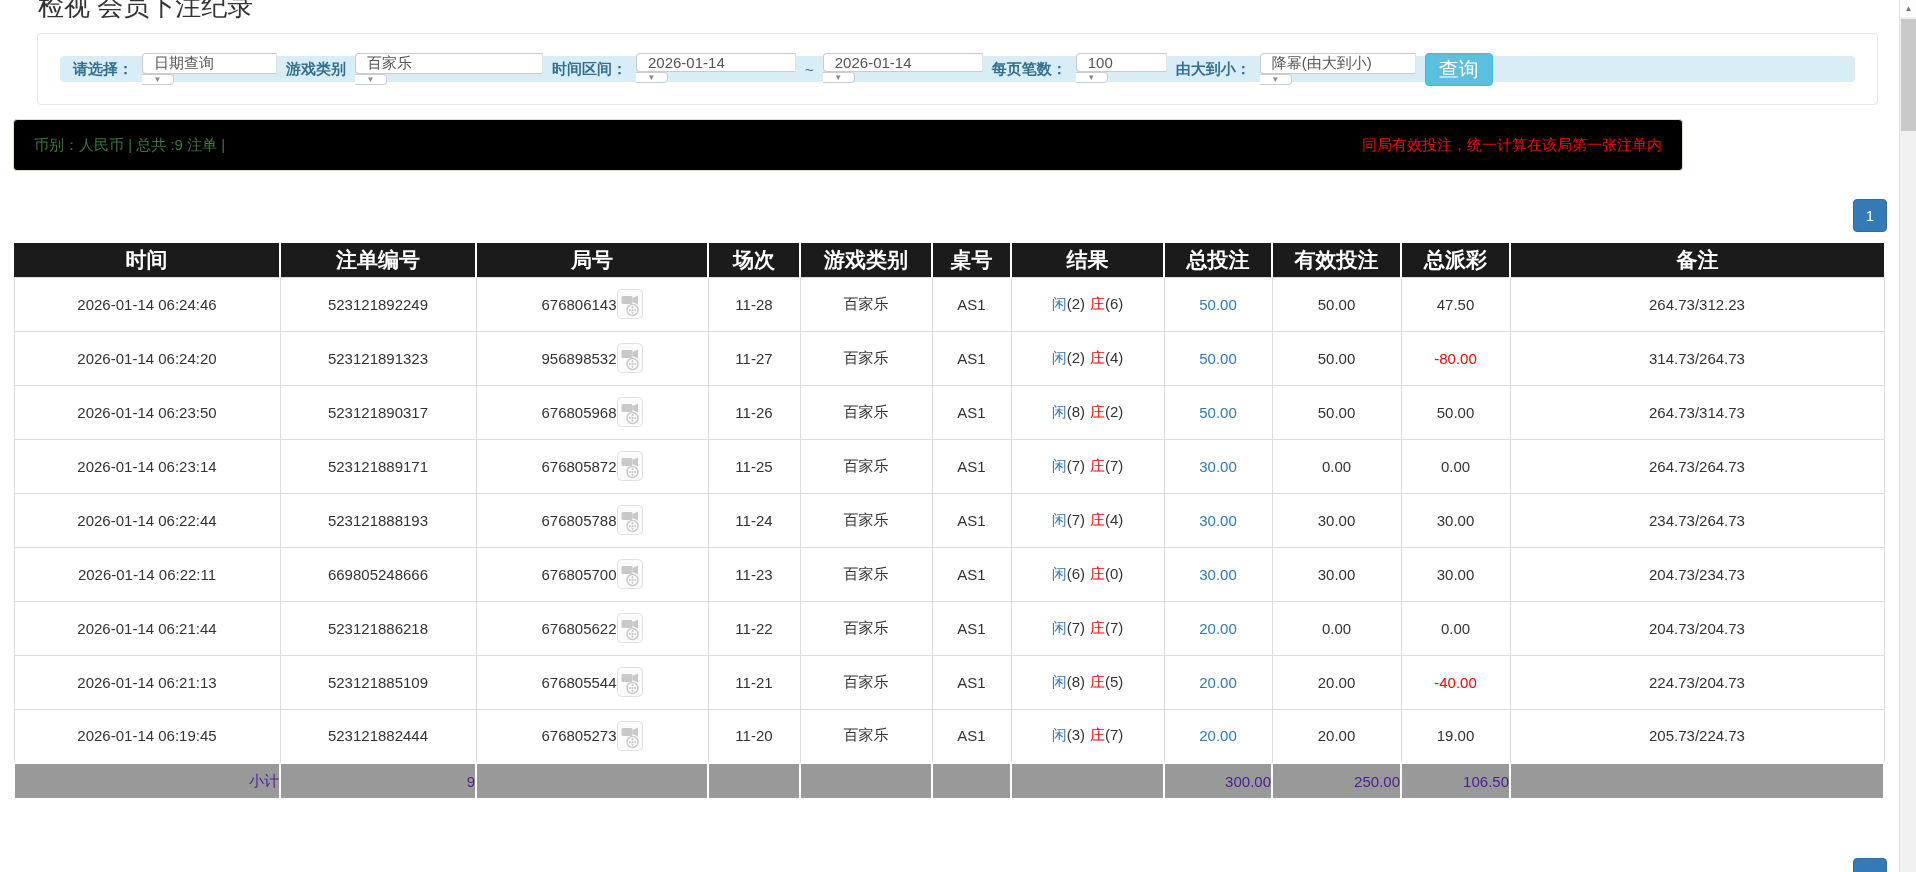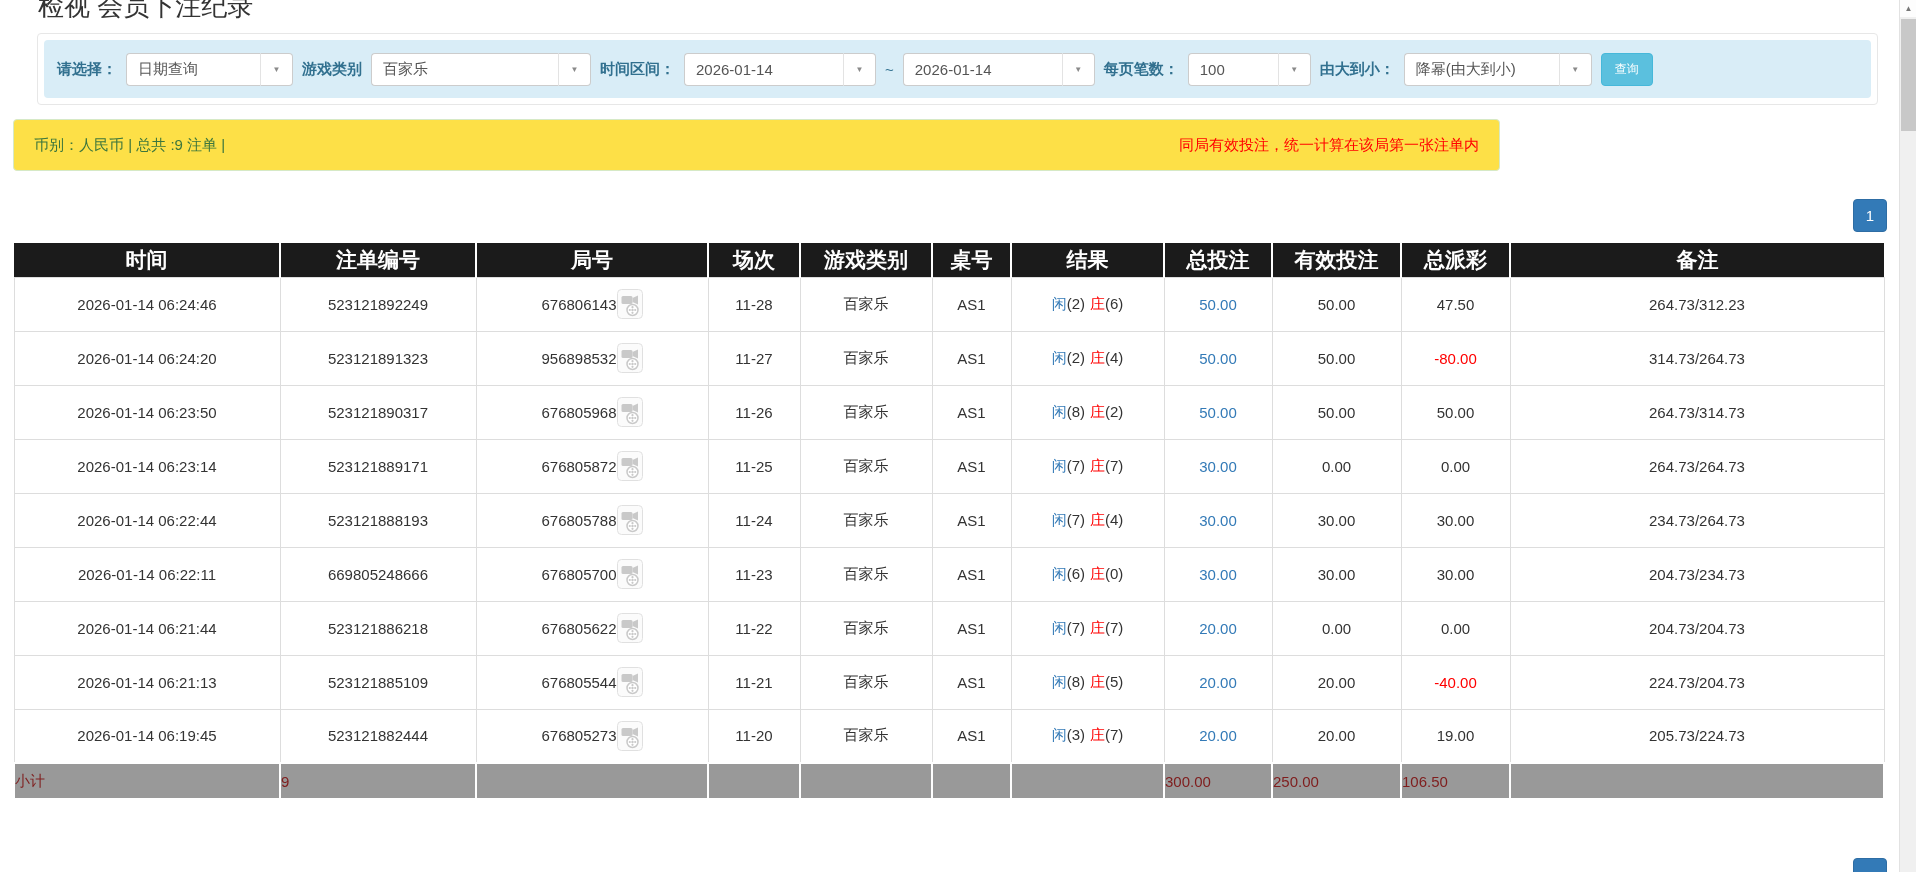--- a/index.html
+++ b/index.html
@@ -11,48 +11,48 @@
     color: #333;
   }
 
   
   .title-clip { position: absolute; left: 38px; top: 0; height: 21px; overflow: hidden; }
   .title-clip h1 { font-size: 26px; font-weight: 500; color: #333; margin-top: -11px; white-space: nowrap; }
 
   
   .filter-outer {
     position: absolute; left: 37px; top: 33px; width: 1841px; height: 72px;
-    background: #fff; border: 1px solid #e7e7e7; border-radius: 4px; padding: 6px;
+    background: #fff; border: 1px solid #e7e7e7; border-radius: 4px; padding: 22px;
   }
   .filter-well {
     width: 100%; height: 100%; background: #d9edf7; border-radius: 4px;
     display: flex; align-items: center; padding: 0 13px; gap: 9px;
   }
   .f-label { font-size: 15px; font-weight: bold; color: #31708f; white-space: nowrap; }
-  .combo { display: flex; height: 33px; }
+  .combo { display: flex; height: 33px; flex-direction: column; }
   .combo-text {
     background: #fff; border: 1px solid #ccc; border-right: 1px solid #e3e3e3;
     border-radius: 4px 0 0 4px; font-size: 15px; color: #555;
     display: flex; align-items: center; padding: 0 11px; white-space: nowrap;
   }
   .combo-btn {
     width: 32px; background: #fff; border: 1px solid #ccc; border-left: none;
     border-radius: 0 4px 4px 0; display: flex; align-items: center; justify-content: center;
     font-size: 8px; color: #8a8a8a; cursor: pointer;
   }
   .tilde { font-size: 15px; color: #31708f; }
   .search-btn {
     height: 33px; padding: 0 13px; background: #5bc0de; border: 1px solid #46b8da;
-    border-radius: 4px; color: #fff; font-size: 12px; cursor: pointer;
+    border-radius: 4px; color: #fff; font-size: 20px; cursor: pointer;
   }
 
   
   .info-bar {
-    position: absolute; left: 13px; top: 119px; width: 1487px; height: 52px;
-    background: #fde047; border: 1px solid #d6e9c6; border-radius: 4px;
+    position: absolute; left: 13px; top: 119px; width: 1670px; height: 52px;
+    background: #000000; border: 1px solid #d6e9c6; border-radius: 4px;
     display: flex; align-items: center; justify-content: space-between; padding: 0 20px;
   }
   .info-summary { font-size: 15px; color: #3c763d; }
   .info-notice { font-size: 15px; color: #ff0000; }
 
   
   .page-btn {
     position: absolute; width: 34px; height: 33px; background: #337ab7;
     border: 1px solid #2e6da4; border-radius: 4px; color: #fff; font-size: 15px;
     display: flex; align-items: center; justify-content: center; cursor: pointer;
@@ -67,21 +67,21 @@
     background: #1b1b1b; color: #fff; font-size: 21px; font-weight: bold;
     height: 34px; text-align: center; border-right: 2px solid #fff;
   }
   thead th:last-child { border-right: none; }
   tbody td {
     background: #fff; border: 1px solid #ddd; height: 54px;
     text-align: center; font-size: 15px; color: #333; vertical-align: middle;
   }
   tfoot td {
     background: #999; border: 2px solid #fff; height: 36px;
-    text-align: left; font-size: 15px; color: #7f1d1d; vertical-align: middle;
+    text-align: right; font-size: 15px; color: #4c1d95; vertical-align: middle;
   }
   .round-cell-inner { display: inline-flex; align-items: center; gap: 0; }
   .video-btn { display: inline-flex; cursor: pointer; }
   .rp { color: #337ab7; }
   .rb { color: #ff0000; margin-left: 5px; }
   .rs { color: #333; }
   .bet-link { color: #337ab7; text-decoration: none; cursor: pointer; }
   td.neg { color: #ff0000; }
 
   

